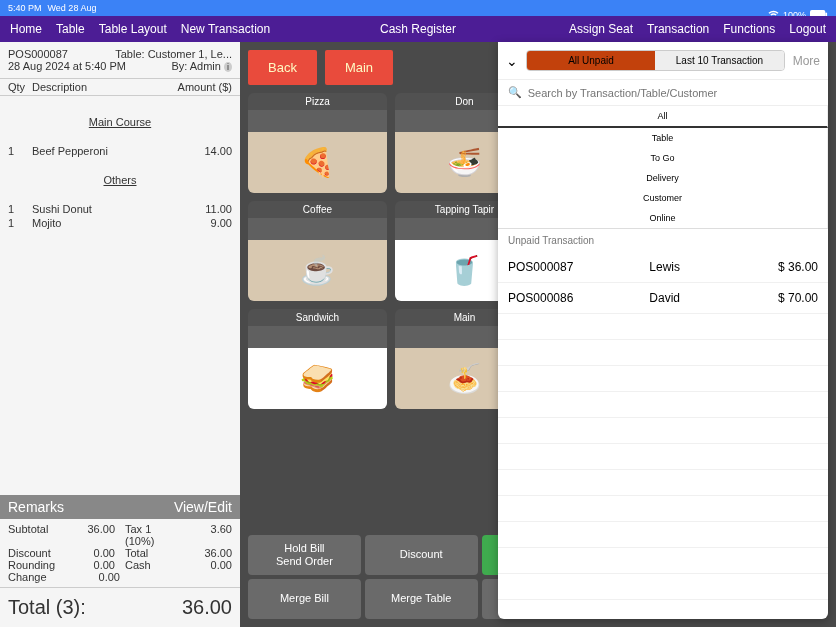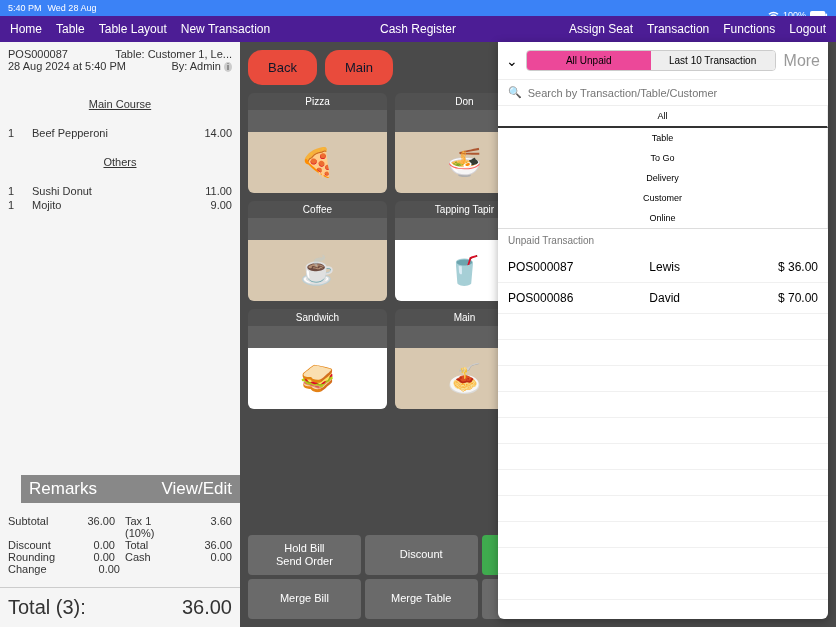--- a/index.html
+++ b/index.html
@@ -1,20 +1,20 @@
 <!DOCTYPE html>
 <html><head>
 <meta charset="utf-8">
 <style>
 * { margin: 0; padding: 0; box-sizing: border-box; font-family: -apple-system, Helvetica, Arial, sans-serif; }
 body { width: 836px; height: 627px; background: #4a4a4a; overflow: hidden; position: relative; }
 
 .status-bar { height: 16px; background: #3b82f6; color: #fff; display: flex; align-items: center; justify-content: space-between; padding: 0 8px; font-size: 9px; }
 .status-left { display: flex; gap: 6px; }
-.status-right { display: flex; align-items: flex-end; gap: 4px; margin-top: 13px; }
+.status-right { display: flex; align-items: flex-start; gap: 4px; margin-top: 13px; }
 
 .top-nav { height: 26px; background: #4c1d95; color: #fff; display: flex; align-items: center; padding: 0 10px; font-size: 12px; position: relative; }
 .nav-group-left { display: flex; gap: 14px; }
 .nav-title { position: absolute; left: 50%; transform: translateX(-50%); font-weight: 500; }
 .nav-group-right { display: flex; gap: 14px; margin-left: auto; }
 .nav-item { cursor: pointer; }
 
 .main-area { display: flex; height: calc(627px - 42px); }
 
 .receipt-panel { width: 240px; background: #f5f5f5; display: flex; flex-direction: column; font-size: 11px; color: #333; }
@@ -25,49 +25,49 @@
 .rc-desc { flex: 1; }
 .rc-amt { text-align: right; }
 .receipt-items { padding: 4px 8px; }
 .section-label { text-align: center; text-decoration: underline; margin: 16px 0; }
 .item-row { display: flex; padding: 1px 0; }
 .item-qty { width: 24px; }
 .item-desc { flex: 1; }
 .item-sub { padding-left: 16px; }
 .item-amt { width: 50px; text-align: right; }
 .receipt-body { flex: 1; background: #f5f5f5; }
-.remarks-bar { background: #888; color: #fff; display: flex; justify-content: space-between; padding: 4px 8px; font-size: 17px; margin-left: 21px; }
-.summary { padding: 12px 8px; background: #f5f5f5; font-size: 11px; }
+.remarks-bar { background: #888; color: #fff; display: flex; justify-content: space-between; padding: 4px 8px; font-size: 14px; }
+.summary { padding: 4px 8px; background: #f5f5f5; font-size: 11px; }
 .sum-row { display: flex; }
 .sum-row > div { flex: 1; }
 .sum-row .r { text-align: right; }
 .total-row { display: flex; justify-content: space-between; padding: 8px; font-size: 20px; font-weight: 400; border-top: 1px solid #ccc; background: #f5f5f5; }
 
 .center-panel { flex: 1; padding: 8px; display: flex; flex-direction: column; gap: 8px; }
 .action-row { display: flex; gap: 8px; }
-.action-btn { background: #e94b3c; color: #0f172a; border: none; border-radius: 14px; padding: 10px 20px; font-size: 13px; cursor: pointer; }
+.action-btn { background: #e94b3c; color: #fef9c3; border: none; border-radius: 2px; padding: 10px 20px; font-size: 13px; cursor: pointer; }
 .tile-grid { display: grid; grid-template-columns: repeat(4, 1fr); gap: 8px; }
 .tile { background: #606060; border-radius: 6px; height: 100px; overflow: hidden; cursor: pointer; display: flex; flex-direction: column; gap: 22px; }
 .tile-label { color: #fff; font-size: 10px; text-align: center; padding: 3px 0; background: rgba(0,0,0,0.15); }
 .tile-img { flex: 1; display: flex; align-items: center; justify-content: center; font-size: 28px; background: #d8c8b0; }
 .tile-img.white { background: #fff; }
 .tile-text-only { color: #fff; display: flex; align-items: center; justify-content: center; height: 100%; font-size: 13px; background: #555; border-radius: 6px; }
 
 .bottom-buttons { margin-top: auto; display: grid; grid-template-columns: repeat(5, 1fr); gap: 4px; }
 .bot-btn { background: #6a6a6a; color: #fff; border: none; border-radius: 4px; height: 40px; font-size: 11px; cursor: pointer; display: flex; align-items: center; justify-content: center; text-align: center; line-height: 1.2; }
 .bot-btn.pay { background: #3fab4e; }
 .bot-btn.cancel { background: #e94b3c; }
 
 .overlay-panel { position: absolute; top: 42px; right: 8px; width: 330px; bottom: 8px; background: #fff; border-radius: 0 0 6px 6px; box-shadow: 0 2px 10px rgba(0,0,0,0.3); display: flex; flex-direction: column; font-size: 11px; }
 .ov-top { display: flex; align-items: center; padding: 8px; gap: 8px; border-bottom: 1px solid #eee; }
 .chev { font-size: 14px; cursor: pointer; }
 .seg { display: flex; border: 1px solid #ccc; border-radius: 4px; overflow: hidden; flex: 1; }
-.seg-btn { flex: 1; padding: 4px 6px; font-size: 10px; text-align: center; cursor: pointer; background: #ec4899; }
+.seg-btn { flex: 1; padding: 4px 6px; font-size: 10px; text-align: center; cursor: pointer; background: #c2410c; }
 .seg-btn.active { background: #eee; }
-.more { color: #999; font-size: 16px; cursor: pointer; }
+.more { color: #999; font-size: 12px; cursor: pointer; }
 .ov-search { display: flex; align-items: center; padding: 6px 10px; border-bottom: 1px solid #eee; color: #999; gap: 6px; }
 .ov-search input { border: none; flex: 1; font-size: 11px; outline: none; }
 .ov-tabs { display: flex; border-bottom: 1px solid #ddd; flex-direction: column; }
 .ov-tab { flex: 1; text-align: center; padding: 5px 0; font-size: 9px; cursor: pointer; border-right: 1px solid #eee; }
 .ov-tab.active { border-bottom: 2px solid #333; font-weight: 500; }
 .ov-section { padding: 6px 10px; color: #777; font-size: 10px; }
 .ov-list { flex: 1; overflow: auto; }
 .ov-row { display: flex; padding: 8px 10px; border-bottom: 1px solid #f0f0f0; font-size: 12px; cursor: pointer; }
 .ov-row .c1 { flex: 1.3; }
 .ov-row .c2 { flex: 1; }
@@ -118,20 +118,25 @@
     <div class="receipt-header">
       <div class="rh-row">
         <span>POS000087</span>
         <span>Table: Customer 1, Le...</span>
       </div>
       <div class="rh-row">
         <span>28 Aug 2024 at 5:40 PM</span>
         <span><span>By: Admin</span> <span style="background:#ccc;border-radius:50%;padding:0 3px;font-size:9px">i</span></span>
       </div>
     </div>
+    <div class="receipt-cols">
+      <div class="rc-qty">Qty</div>
+      <div class="rc-desc">Description</div>
+      <div class="rc-amt">Amount ($)</div>
+    </div>
     <div class="receipt-items" id="receipt-items">
         <div class="section-label">Main Course</div>
         <div class="item-row">
           <div class="item-qty">1</div>
           <div class="item-desc">Beef Pepperoni</div>
           <div class="item-amt">14.00</div>
         </div>
         <div class="section-label">Others</div>
         <div class="item-row">
           <div class="item-qty">1</div>

